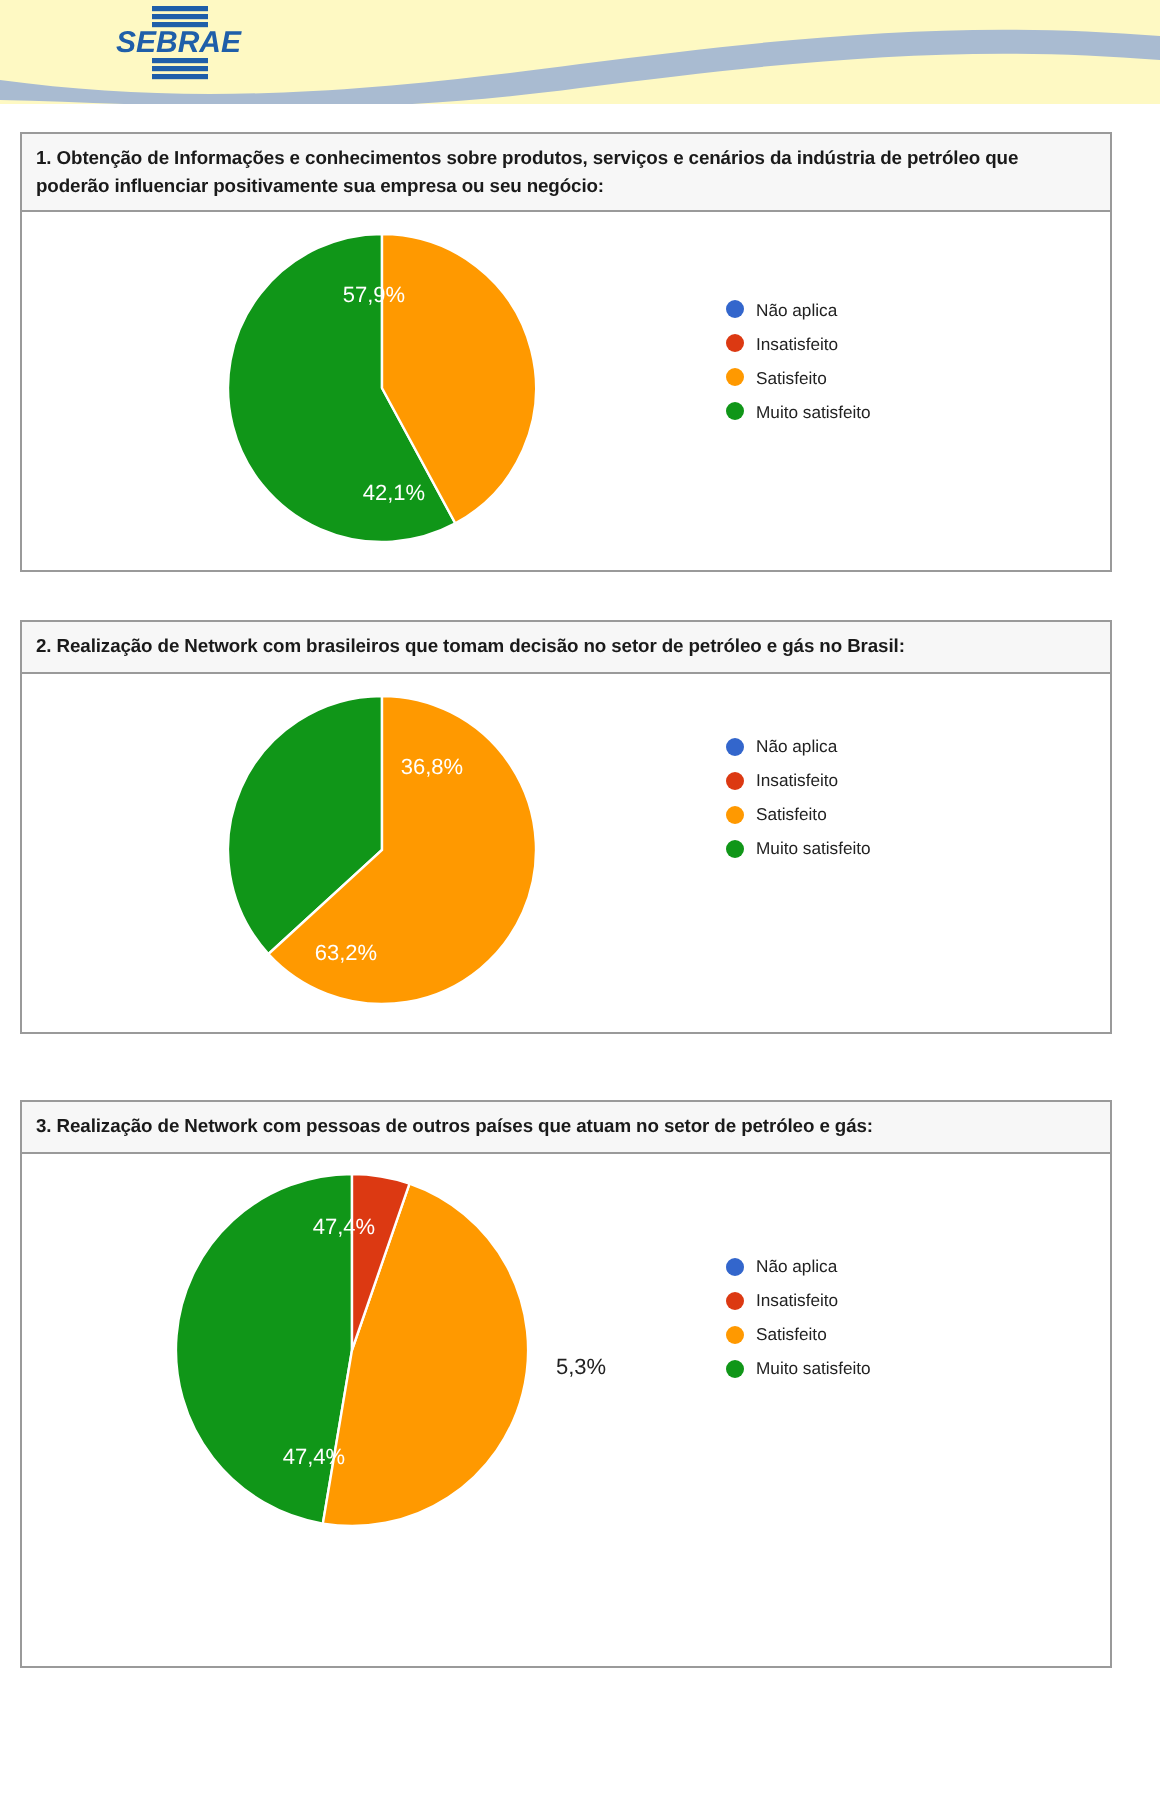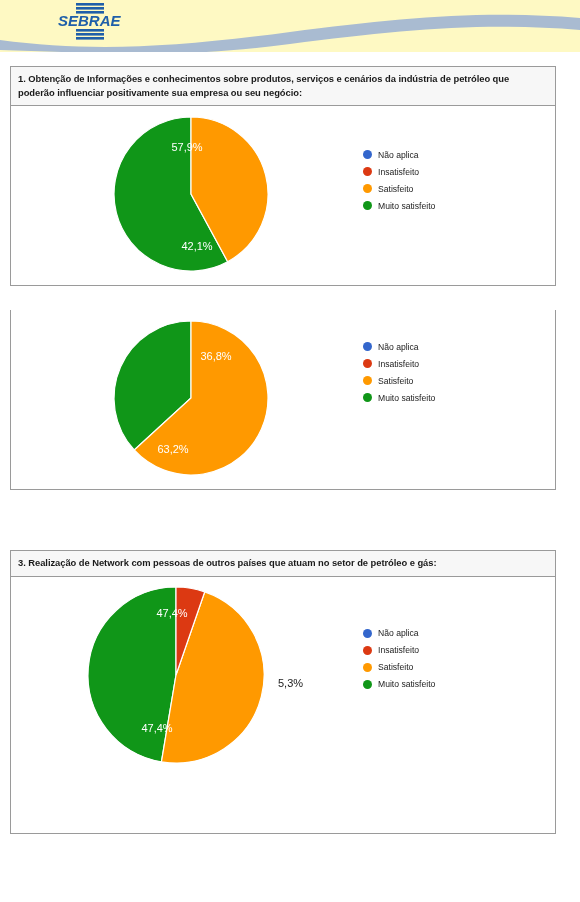--- a/index.html
+++ b/index.html
@@ -131,20 +131,21 @@
       </div>
       <div class="legend-row">
         <span class="legend-dot" style="background:#109618"></span>
         <span class="legend-label">Muito satisfeito</span>
       </div>
     </div>
   </div>
 </div>
 
 <div class="section" style="top:310px;">
+  <div class="section-title">2. Realização de Network com brasileiros que tomam decisão no setor de petróleo e gás no Brasil:</div>
   <div class="chart-frame" style="height:180px;">
     <svg class="chart-svg" width="544" height="178" viewBox="0 0 544 178">
         <path d="M180,88 L123.21,140.00 A77,77 0 0,1 180.00,11.00 Z" fill="#109618" stroke="#ffffff" stroke-width="1.2"></path>
         <path d="M180,88 L180.00,11.00 A77,77 0 1,1 123.21,140.00 Z" fill="#FF9900" stroke="#ffffff" stroke-width="1.2"></path>
 
       <text x="205" y="50" fill="#ffffff" font-size="11" font-family="Liberation Sans, sans-serif" text-anchor="middle">36,8%</text>
       <text x="162" y="143" fill="#ffffff" font-size="11" font-family="Liberation Sans, sans-serif" text-anchor="middle">63,2%</text>
     </svg>
     <div class="legend" style="left:352px; top:28px;">
       <div class="legend-row">

